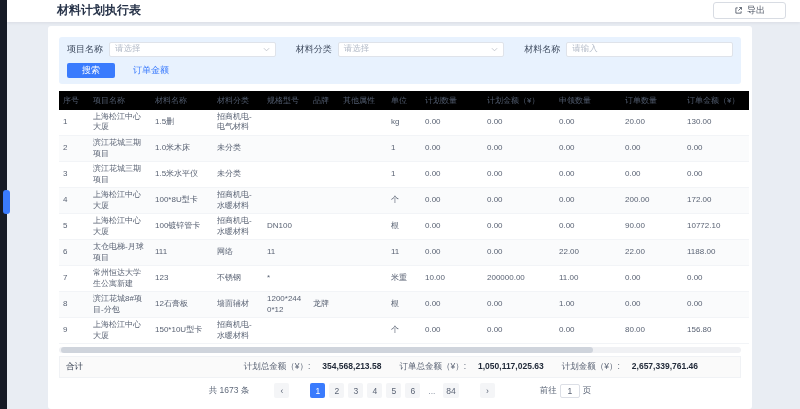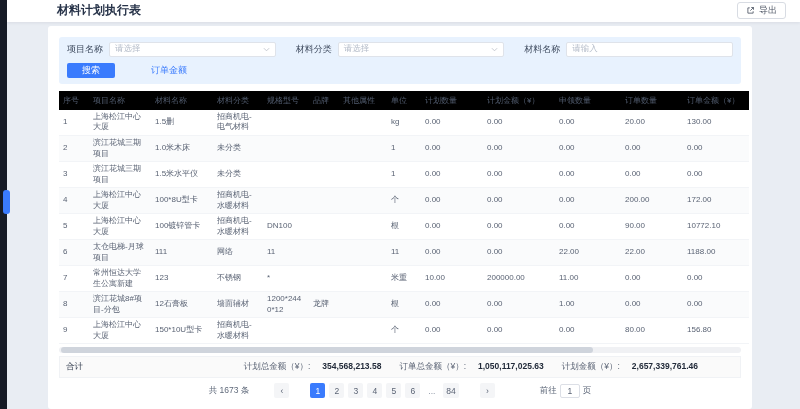--- a/index.html
+++ b/index.html
@@ -12,37 +12,37 @@
   .side-strip { width:7px; background:#161b26; flex-shrink:0; position:relative; z-index:5; }
   .side-handle { position:absolute; top:190px; left:3px; width:7px; height:24px;
                  background:#3a7bfd; border-radius:3px; cursor:pointer; }
 
   .main { flex:1; min-width:0; display:flex; flex-direction:column; }
 
   
   .topbar { height:26px; background:#fff; display:flex; align-items:center;
             padding:0 14px 0 50px; box-shadow:0 1px 3px rgba(20,30,50,.08); position:relative; z-index:2; }
   .topbar h1 { font-size:12px; font-weight:bold; color:#273349; flex:1;font-family:Liberation Serif, serif; }
-  .export-btn { display:flex; align-items:center; gap:4px; height:17px; padding:0 8px;
+  .export-btn { display:flex; align-items:center; gap:4px; height:17px; padding:0 20px;
                 background:#fff; border:1px solid #d8dce3; border-radius:3px;
                 font-size:9px; color:#4a5261; cursor:pointer; }
 
   
   .card { margin:4px 48px 0 41px; background:#fff; border-radius:3px; padding:11px;
           flex:0 0 auto; display:flex; flex-direction:column; }
 
   
   .filter-panel { background:#e8f2fe; border-radius:3px; padding:5px 8px 6px 8px; }
   .filter-row { display:flex; gap:20px; }
   .filter-group { display:flex; align-items:center; gap:6px; flex:1; min-width:0; }
   .filter-group .flabel { font-size:9px; color:#3e4a5e; white-space:nowrap; }
   .select-box { flex:1; height:15px; background:#fff; border:1px solid #dfe3ea; border-radius:2px;
                 display:flex; align-items:center; justify-content:space-between; padding:0 5px; cursor:pointer; }
   .placeholder { font-size:8.5px; color:#b4bcc9; }
-  .filter-actions { margin-top:6px; display:flex; align-items:center; gap:36px; }
+  .filter-actions { margin-top:6px; display:flex; align-items:center; gap:18px; }
   .search-btn { background:#3a7bfd; color:#fff; border:none; border-radius:2px;
                 font-size:9px; height:15px; padding:0 15px; cursor:pointer; }
   .clear-link { color:#3a7bfd; font-size:9px; cursor:pointer; text-decoration:none; }
 
   
   table.data-table { width:100%; border-collapse:collapse; table-layout:fixed; margin-top:7px; }
   .data-table th { background:#000000; font-size:8px; font-weight:normal; color:#525d70;
                    text-align:left; padding:4px 4px; white-space:nowrap; overflow:hidden; }
   .data-table td { font-size:8px; color:#5a6374; padding:2px 4px; height:26px;
                    border-bottom:1px solid #f2f4f7; vertical-align:middle;

